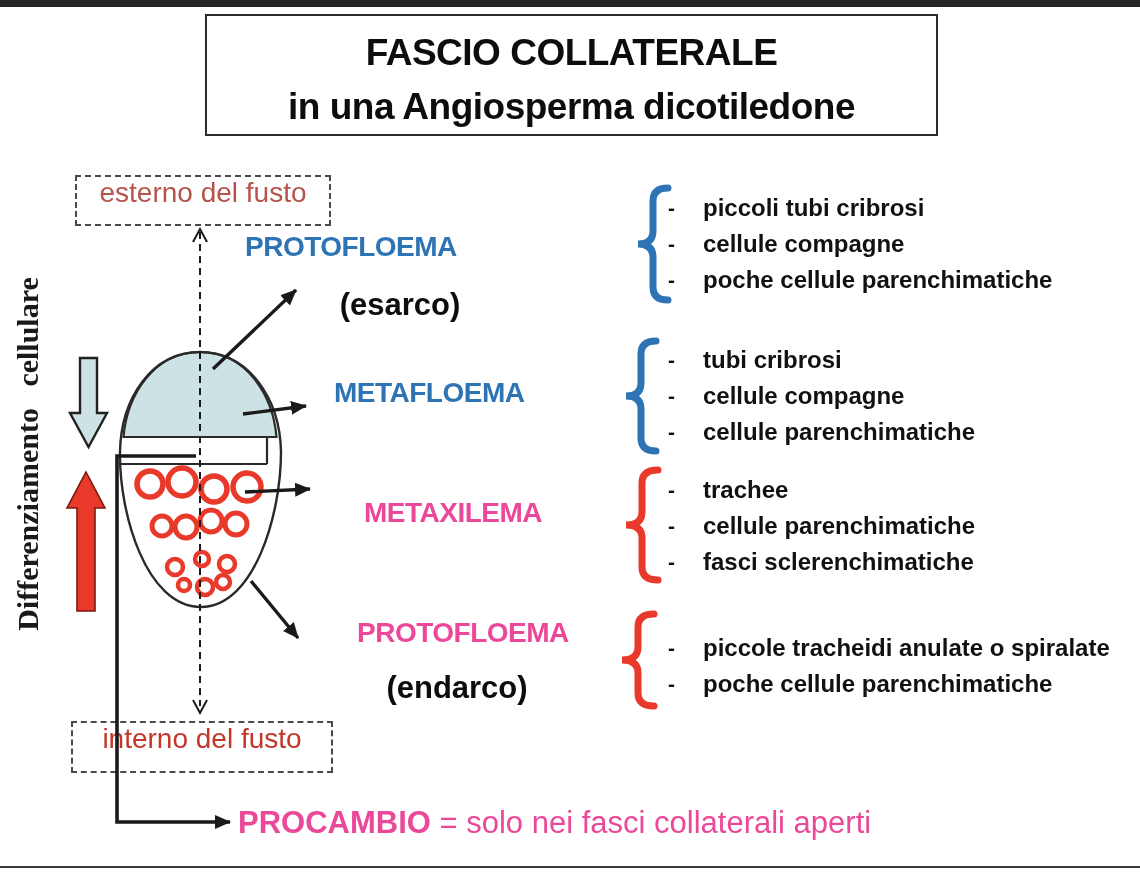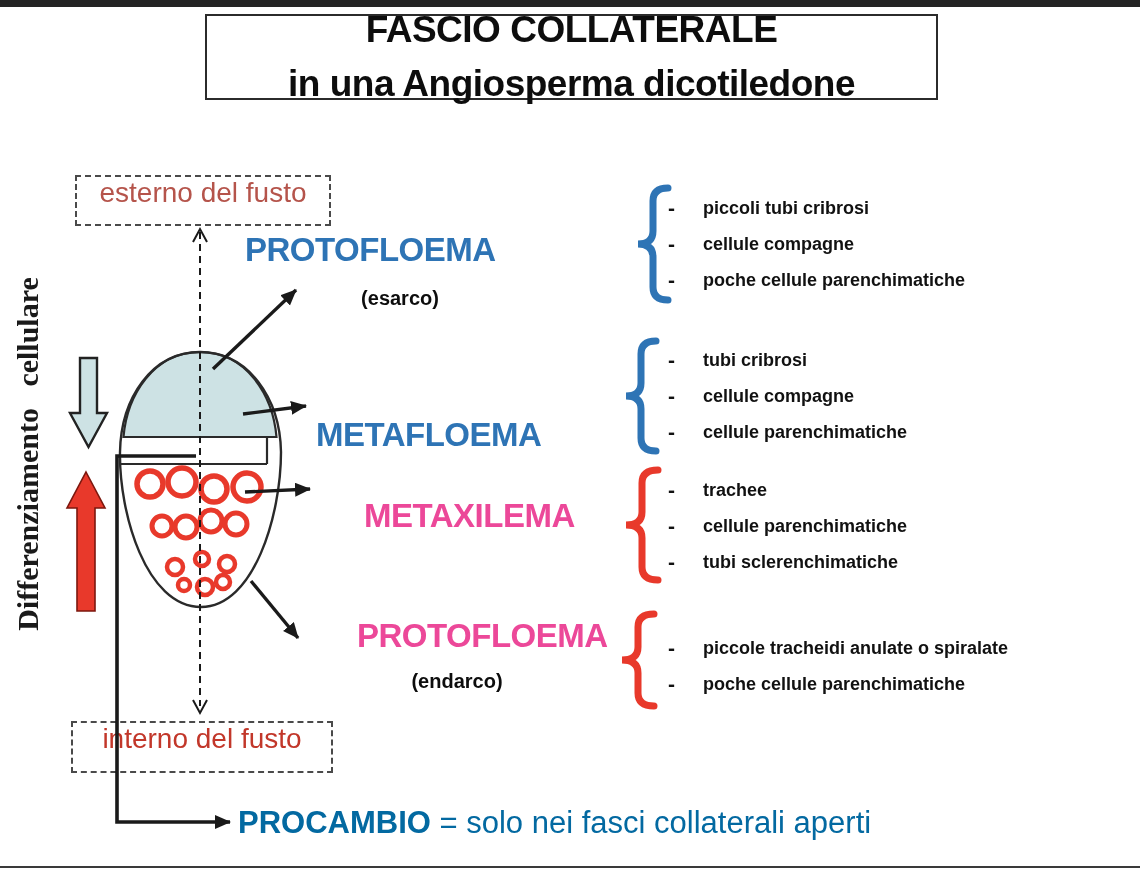--- a/index.html
+++ b/index.html
@@ -1,44 +1,44 @@
 <!DOCTYPE html>
 <html><head>
 <meta charset="utf-8">
 <style>
   html,body{margin:0;padding:0;background:#fff;}
   .page{position:relative;width:1140px;height:872px;background:#ffffff;overflow:hidden;
         font-family:"Liberation Sans",sans-serif;color:#111;}
   .topbar{position:absolute;left:0;top:0;width:1140px;height:7px;background:#242424;}
   .bottomline{position:absolute;left:0;top:866px;width:1140px;height:2px;background:#3a3a3a;}
 
-  .titlebox{position:absolute;left:205px;top:14px;width:733px;height:86px;border:2.5px solid #2b2b2b;
-            box-sizing:border-box;display:flex;flex-direction:column;justify-content:center;align-items:center;}
+  .titlebox{position:absolute;left:205px;top:14px;width:733px;height:122px;border:2.5px solid #2b2b2b;
+            box-sizing:border-box;display:flex;flex-direction:column;justify-content:flex-end;align-items:center;}
   .titlebox .t1,.titlebox .t2{font-weight:700;font-size:37px;letter-spacing:-0.5px;line-height:54px;color:#0d0d0d;}
 
   .vlabel{position:absolute;left:-157px;top:437px;width:370px;text-align:center;
           transform:rotate(-90deg);font-family:"Liberation Serif",serif;font-weight:700;
           font-size:30px;word-spacing:14px;color:#1a1a1a;white-space:nowrap;}
 
   .dashedbox{position:absolute;border:2px dashed #4a4a4a;box-sizing:border-box;
              display:flex;align-items:flex-start;justify-content:center;font-size:28px;background:transparent;}
   .box-esterno{left:75px;top:175px;width:256px;height:51px;color:#b5544b;}
   .box-interno{left:71px;top:721px;width:262px;height:52px;color:#c2372a;}
 
-  .biglabel{position:absolute;font-weight:700;font-size:33px;letter-spacing:-0.5px;white-space:nowrap;}
+  .biglabel{position:absolute;font-weight:700;font-size:28px;letter-spacing:-0.5px;white-space:nowrap;}
   .blue{color:#2e74b5;}
   .red{color:#ec4899;margin-left:44px;}
-  .sublabel{position:absolute;font-weight:700;font-size:20px;color:#0d0d0d;text-align:center;white-space:nowrap;}
+  .sublabel{position:absolute;font-weight:700;font-size:31px;color:#0d0d0d;text-align:center;white-space:nowrap;}
 
   .itemlist{position:absolute;left:668px;}
   .item-row{display:flex;line-height:36px;}
   .item-row .dash{width:35px;font-weight:700;font-size:21px;color:#111;}
-  .item-row .txt{font-weight:700;font-size:18px;color:#111;white-space:nowrap;}
+  .item-row .txt{font-weight:700;font-size:24px;color:#111;white-space:nowrap;}
 
-  .footerline{position:absolute;left:238px;top:804px;font-size:31px;line-height:38px;white-space:nowrap;color:#0369a1;}
+  .footerline{position:absolute;left:238px;top:804px;font-size:31px;line-height:38px;white-space:nowrap;color:#ec4899;}
   .footerline .term{font-weight:700;}
   .footerline .def{font-weight:400;}
 
   svg.layer{position:absolute;left:0;top:0;width:1140px;height:872px;pointer-events:none;}
 </style>
 </head>
 <body>
 
 <div class="page">
 
@@ -108,21 +108,21 @@
     <line x1="251" y1="581" x2="298" y2="638" stroke="#1a1a1a" stroke-width="3.4" marker-end="url(#ah)"></line>
 
     <path d="M 668 188 Q 653 188 653 201 L 653 231 Q 653 244 638 244 Q 653 244 653 257 L 653 287 Q 653 300 668 300" fill="none" stroke="#2e74b5" stroke-width="7" stroke-linecap="round"></path>
     <path d="M 656 341 Q 641 341 641 354 L 641 383 Q 641 396 626 396 Q 641 396 641 409 L 641 438 Q 641 451 656 451" fill="none" stroke="#2e74b5" stroke-width="7" stroke-linecap="round"></path>
     <path d="M 658 470 Q 642 470 642 483 L 642 512 Q 642 525 626 525 Q 642 525 642 538 L 642 567 Q 642 580 658 580" fill="none" stroke="#e8392b" stroke-width="7" stroke-linecap="round"></path>
     <path d="M 654 614 Q 638 614 638 627 L 638 647 Q 638 660 622 660 Q 638 660 638 673 L 638 693 Q 638 706 654 706" fill="none" stroke="#e8392b" stroke-width="7" stroke-linecap="round"></path>
   </svg>
 
   <div class="biglabel blue" style="left:245px;top:231px;">PROTOFLOEMA</div>
   <div class="sublabel" style="left:300px;top:287px;width:200px;">(esarco)</div>
-  <div class="biglabel blue" style="left:316px;top:377px;margin-top:39px;">METAFLOEMA</div>
+  <div class="biglabel blue" style="left:334px;top:377px;">METAFLOEMA</div>
   <div class="biglabel red" style="left:320px;top:497px;">METAXILEMA</div>
   <div class="biglabel red" style="left:313px;top:617px;">PROTOFLOEMA</div>
   <div class="sublabel" style="left:337px;top:670px;width:240px;">(endarco)</div>
 
   <div class="itemlist" style="top:190px;">
     <div class="item-row">
         <span class="dash">-</span>
         <span class="txt">piccoli tubi cribrosi</span>
       </div>
     <div class="item-row">
@@ -152,21 +152,21 @@
     <div class="item-row">
         <span class="dash">-</span>
         <span class="txt">trachee</span>
       </div>
     <div class="item-row">
         <span class="dash">-</span>
         <span class="txt">cellule parenchimatiche</span>
       </div>
     <div class="item-row">
         <span class="dash">-</span>
-        <span class="txt">tubi sclerenchimatiche</span>
+        <span class="txt">fasci sclerenchimatiche</span>
       </div>
   </div>
   <div class="itemlist" style="top:630px;">
     <div class="item-row">
         <span class="dash">-</span>
         <span class="txt">piccole tracheidi anulate o spiralate</span>
       </div>
     <div class="item-row">
         <span class="dash">-</span>
         <span class="txt">poche cellule parenchimatiche</span>

